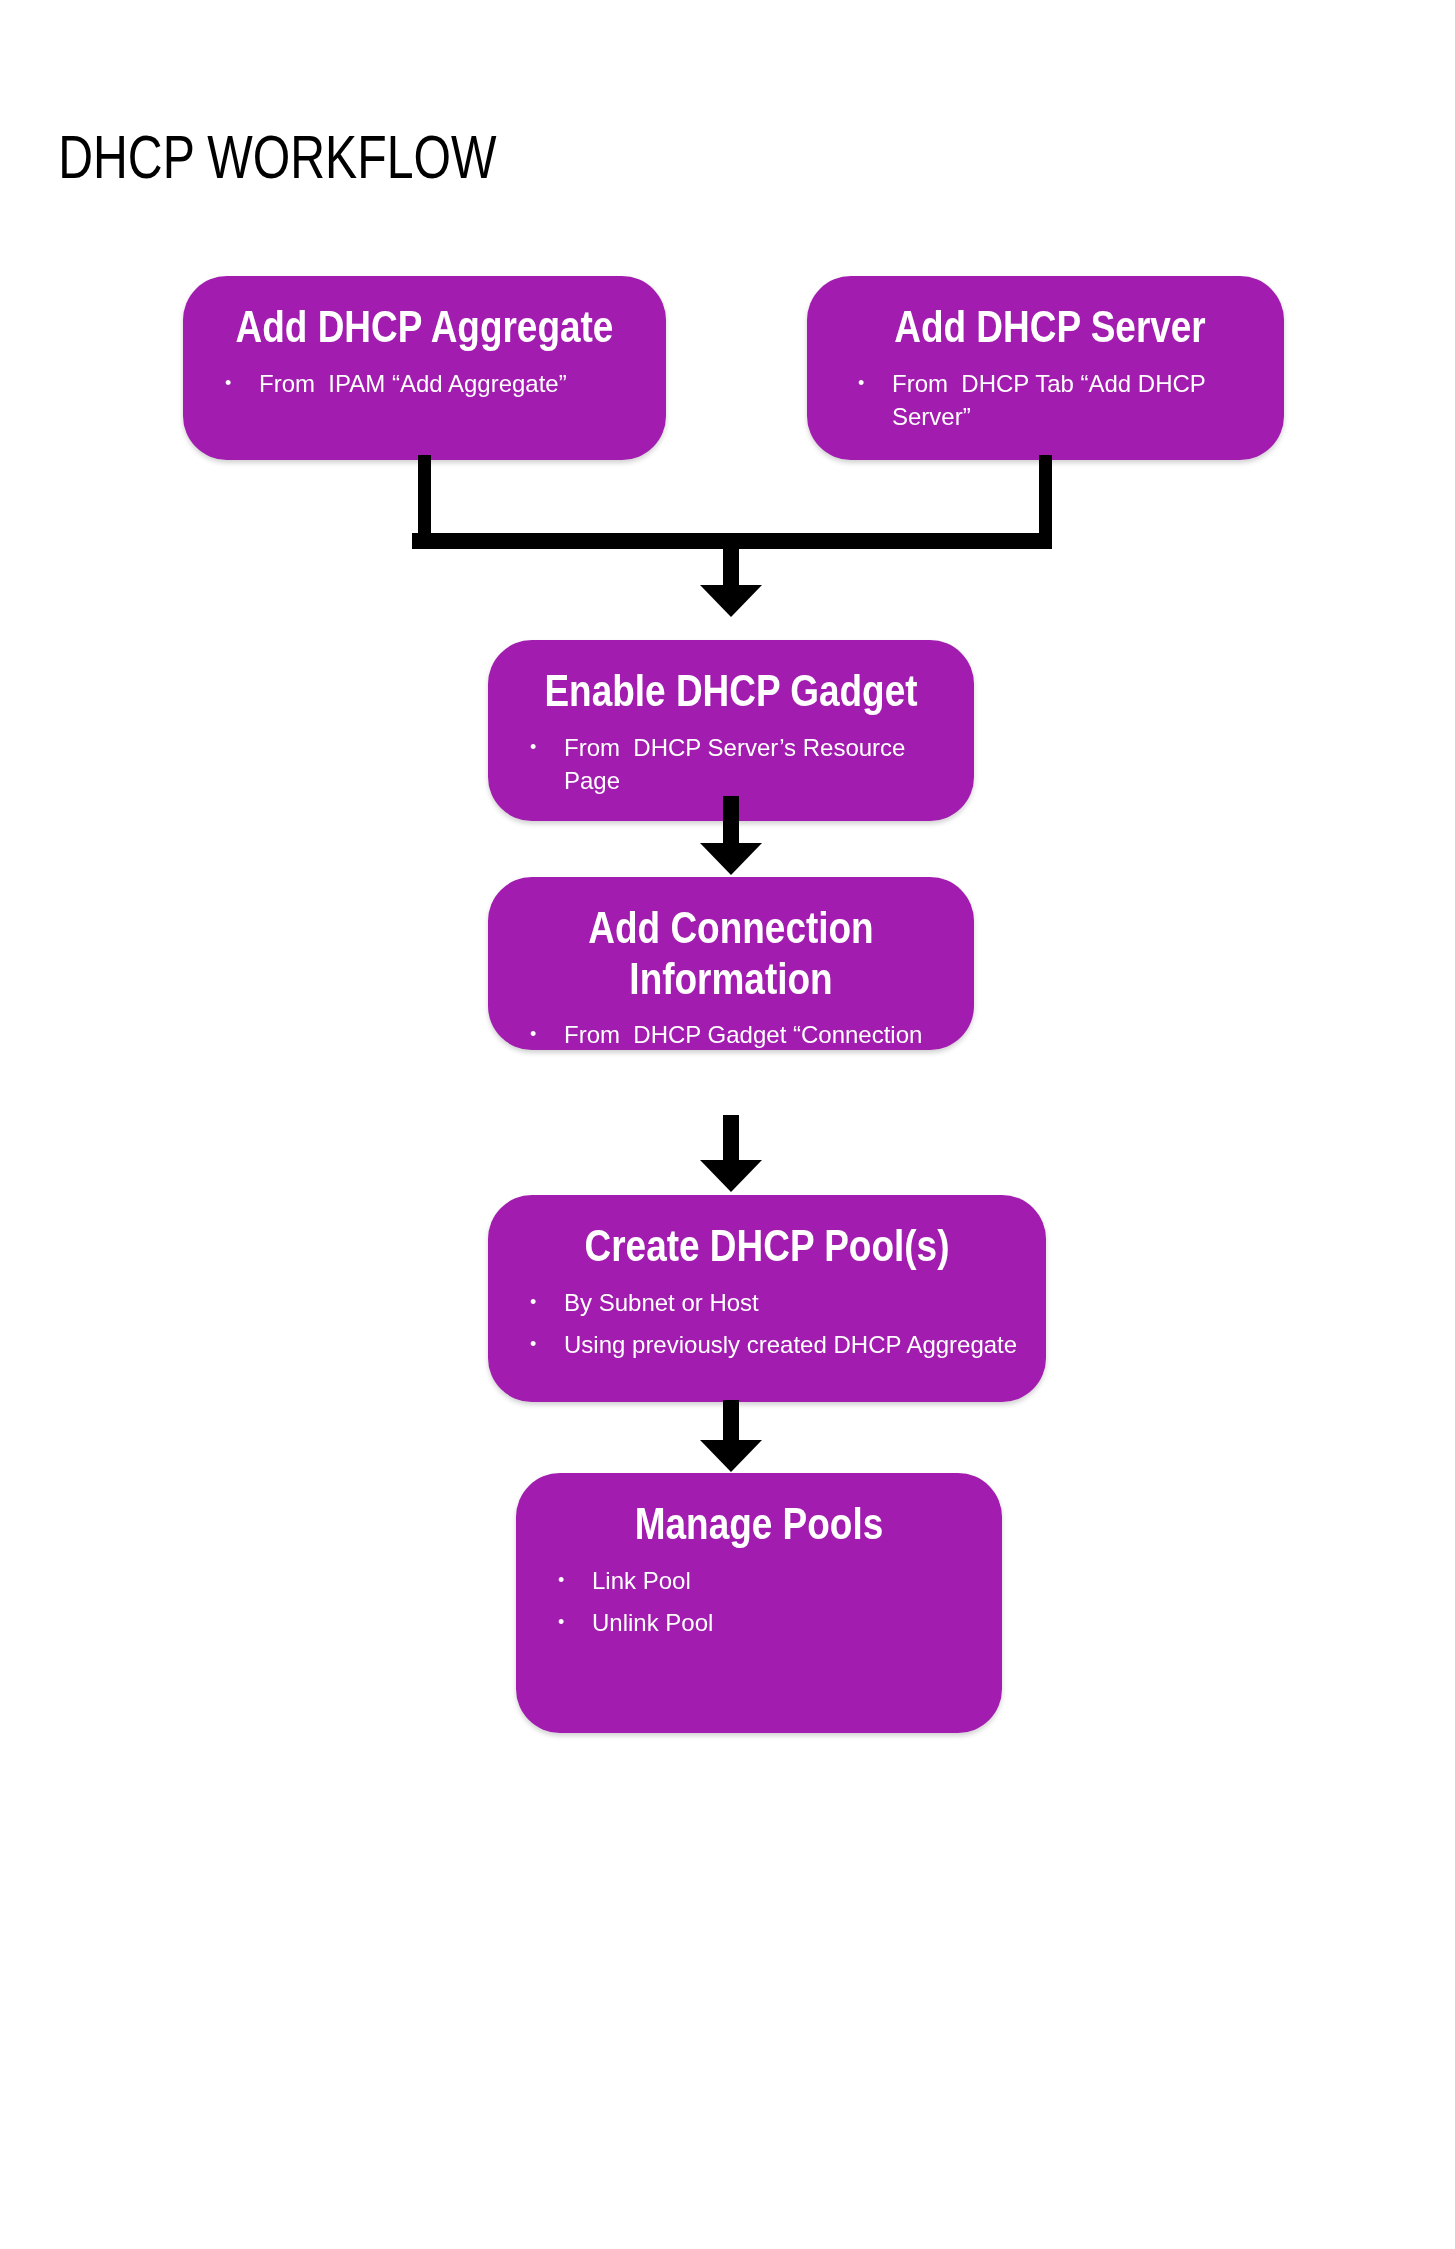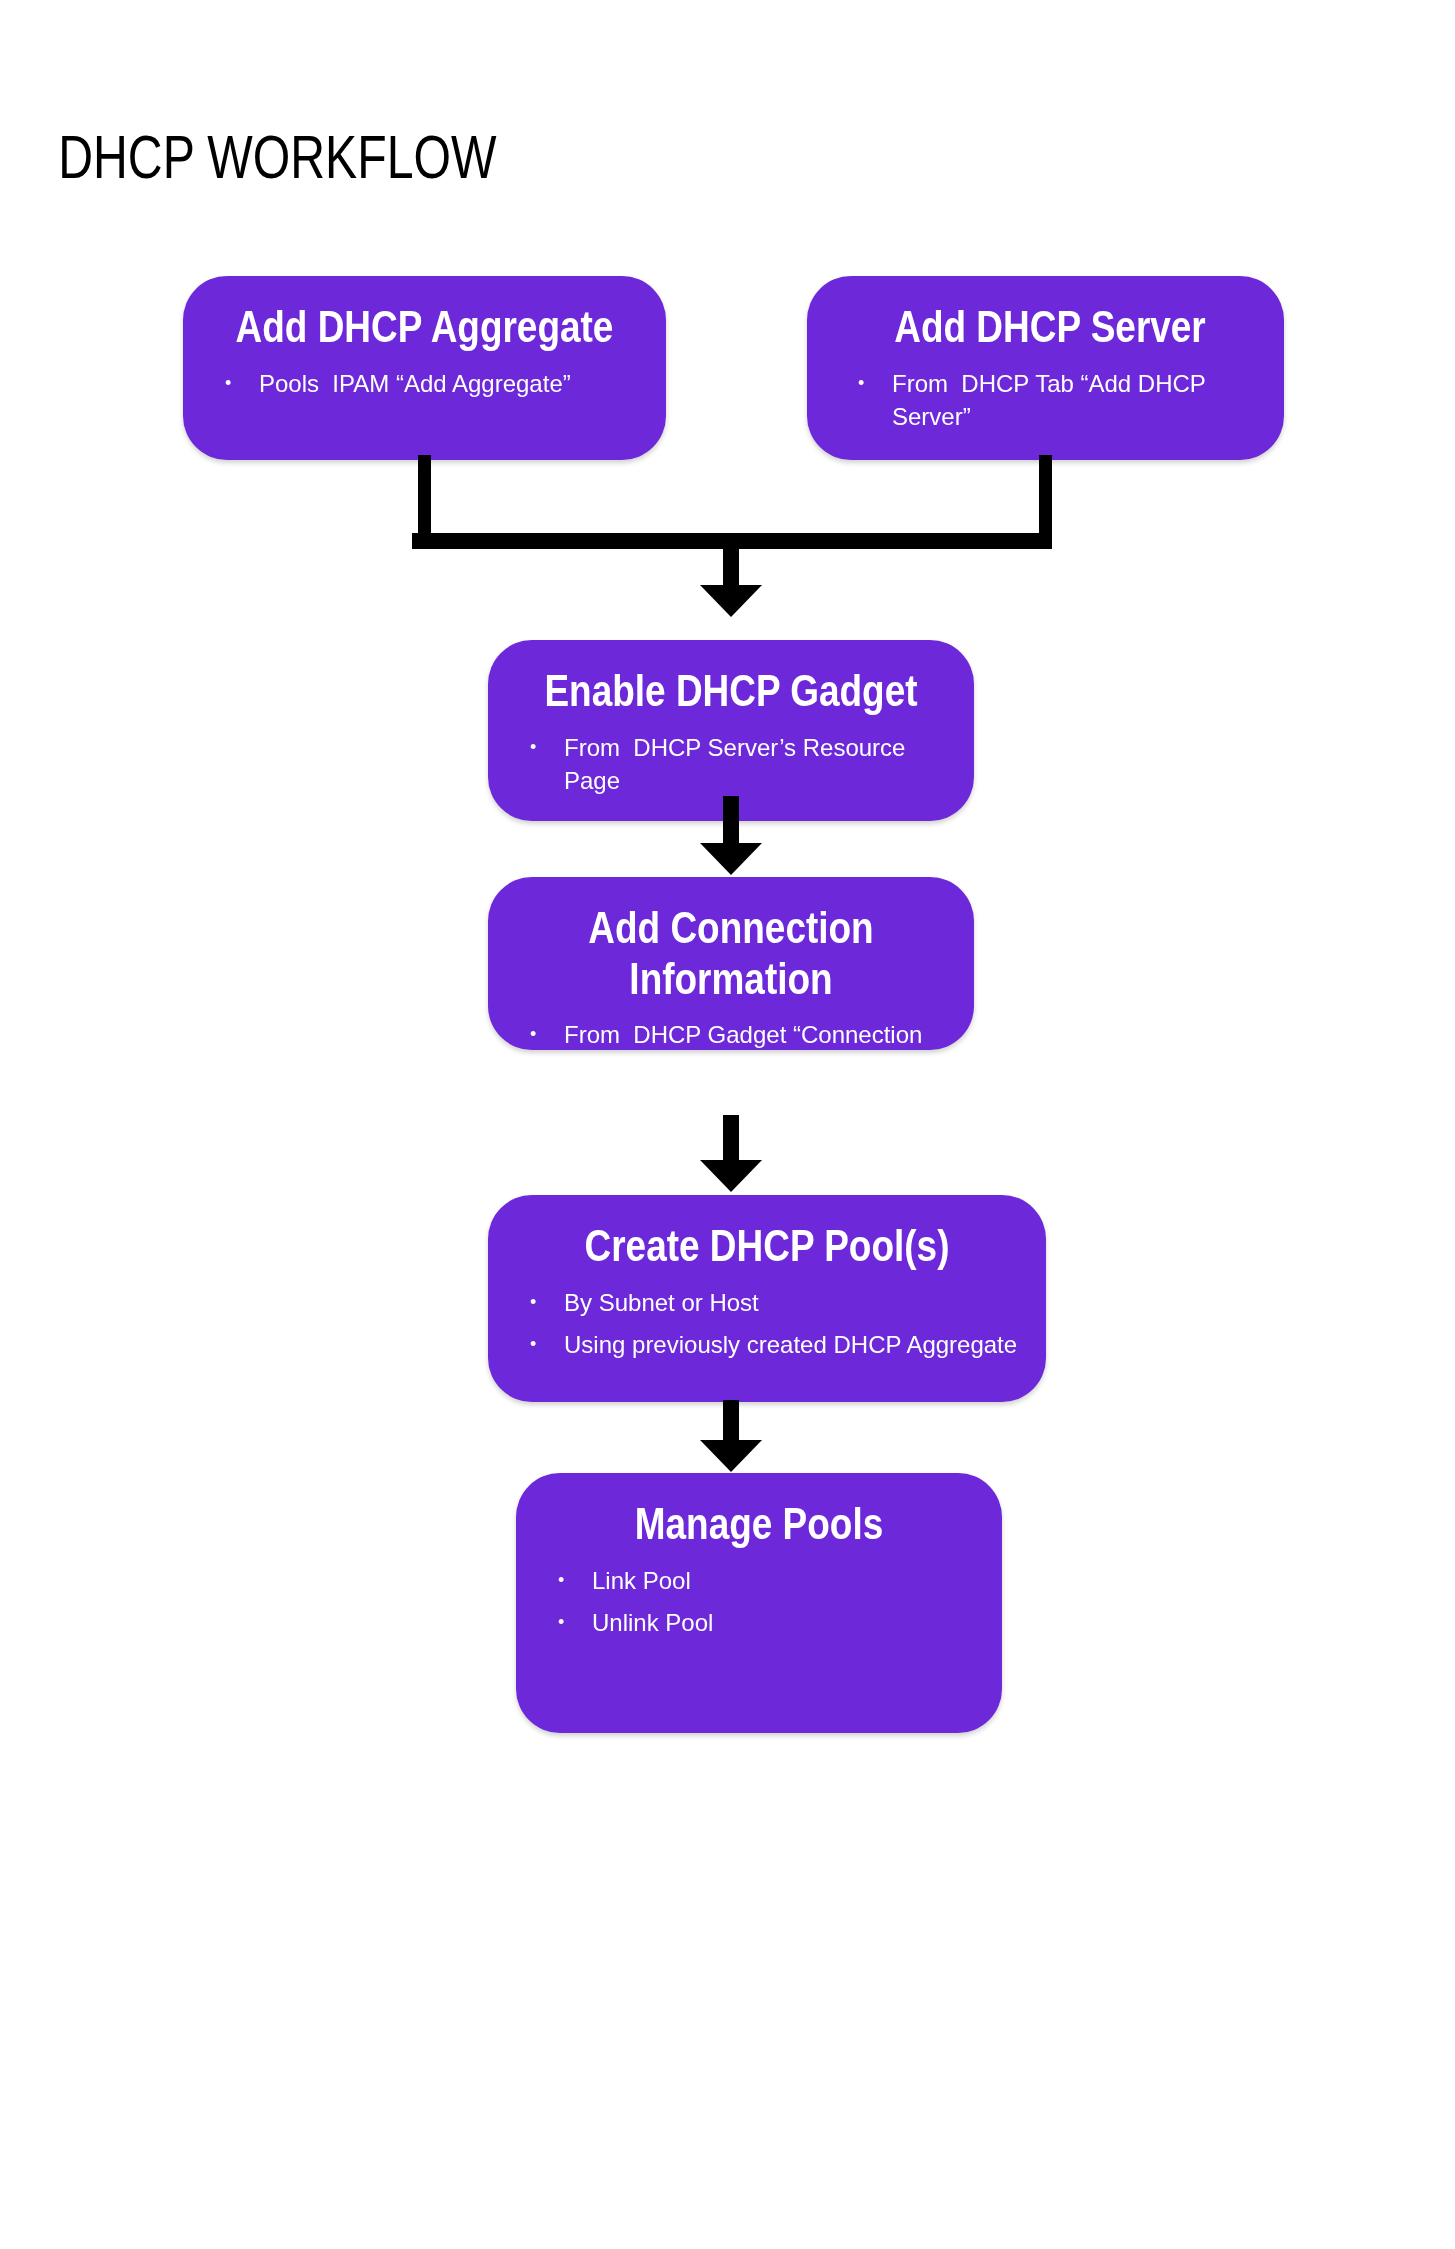--- a/index.html
+++ b/index.html
@@ -30,21 +30,21 @@
     color: #000000;
     white-space: nowrap;
     letter-spacing: 0px;
     transform: scaleX(0.79);
     transform-origin: 50% 50%;
   }
 
   
   .node {
     position: absolute;
-    background: #6d28d9;
+    background: #a21caf;
     border-radius: 44px;
     color: #ffffff;
     padding-top: 26px;
     box-shadow: 0 3px 5px rgba(0,0,0,0.18);
   }
   .node-title {
     font-size: 44px;
     font-weight: 700;
     line-height: 1.15;
     text-align: center;
@@ -114,21 +114,21 @@
 
   <div class="page-title-wrap">
     <span class="page-title">DHCP WORKFLOW</span>
   </div>
 
   <section class="node" id="n1">
     <h2 class="node-title">Add DHCP Aggregate</h2>
     <ul class="node-bullets">
       <li class="bullet">
         <span class="dot">•</span>
-        <span class="bullet-text">Pools  IPAM “Add Aggregate”</span>
+        <span class="bullet-text">From  IPAM “Add Aggregate”</span>
       </li>
     </ul>
   </section>
 
   <section class="node" id="n2">
     <h2 class="node-title">Add DHCP Server</h2>
     <ul class="node-bullets">
       <li class="bullet">
         <span class="dot">•</span>
         <span class="bullet-text">From  DHCP Tab “Add DHCP Server”</span>

